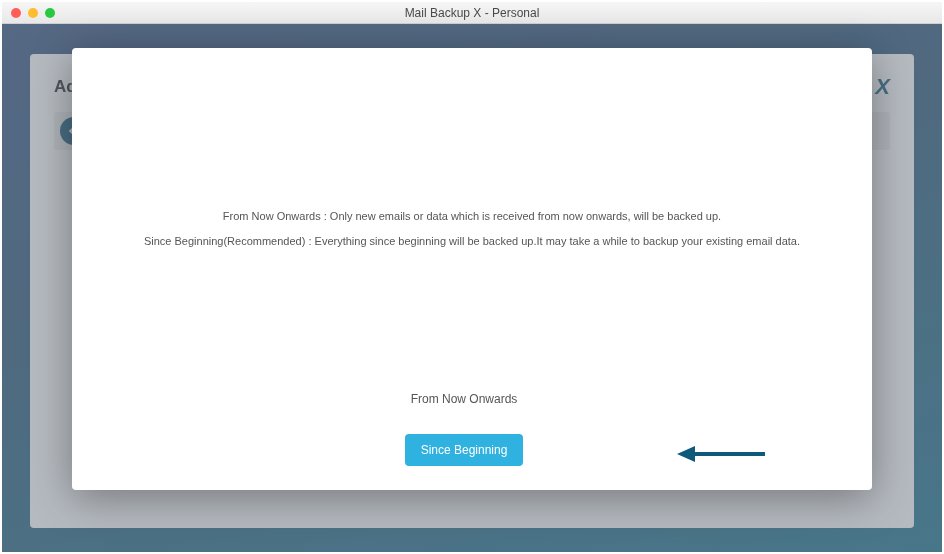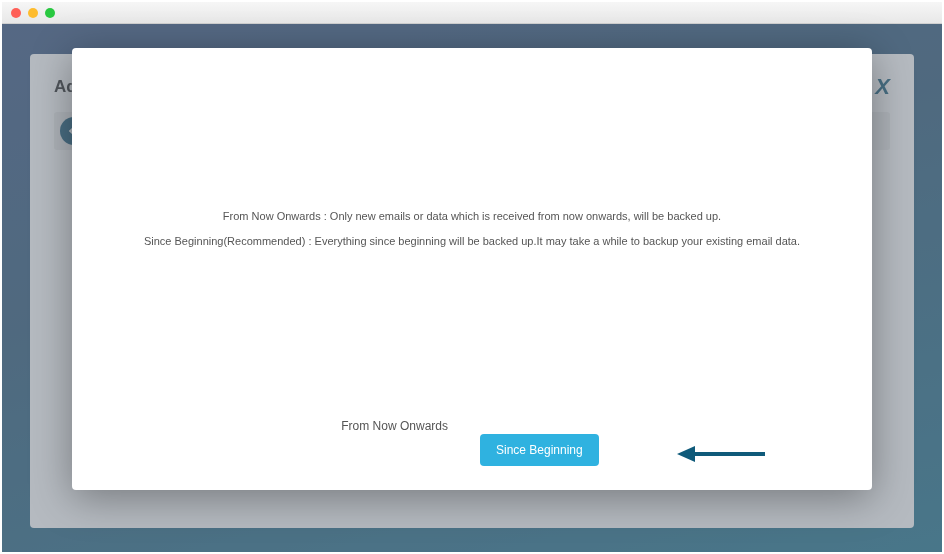--- a/index.html
+++ b/index.html
@@ -147,58 +147,59 @@
     }
     .modal-actions {
       position: absolute;
       bottom: 24px;
       left: 0;
       right: 16px;
       display: flex;
       justify-content: center;
       align-items: center;
       gap: 20px;
+      flex-direction: column;
     }
     .btn-secondary {
       background: transparent;
       border: none;
       color: #555;
       font-size: 12px;
       padding: 8px 12px;
       cursor: pointer;
     }
     .btn-primary {
       background: #2fb2e0;
       border: none;
       color: #fff;
       font-size: 12px;
       padding: 9px 16px;
       border-radius: 4px;
       cursor: pointer;
-      margin-top: 48px;
     }
     .arrow-indicator {
       position: absolute;
       bottom: 26px;
       left: 605px;
       width: 90px;
       height: 20px;
       pointer-events: none;
     }
   </style>
 </head>
 <body>
 
 <div class="outer-border">
   <div class="titlebar">
     <div class="traffic-lights">
       <div class="traffic-light tl-red"></div>
       <div class="traffic-light tl-yellow"></div>
       <div class="traffic-light tl-green"></div>
     </div>
+    <div class="title-text">Mail Backup X - Personal</div>
   </div>
 
   <div class="app-bg">
 
     <div class="card">
       <div class="card-header">
         <div class="add-new">Add Ne</div>
         <div class="logo">
           <span class="logo-text">ackup</span>
           <span class="logo-x">X</span>

